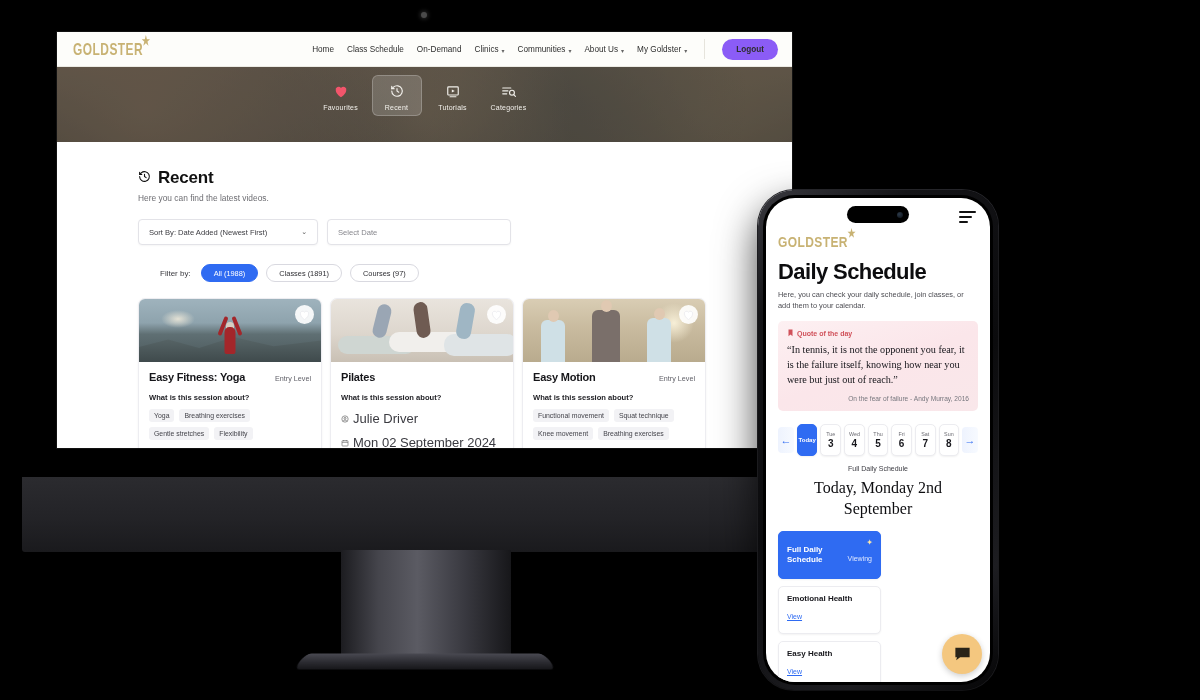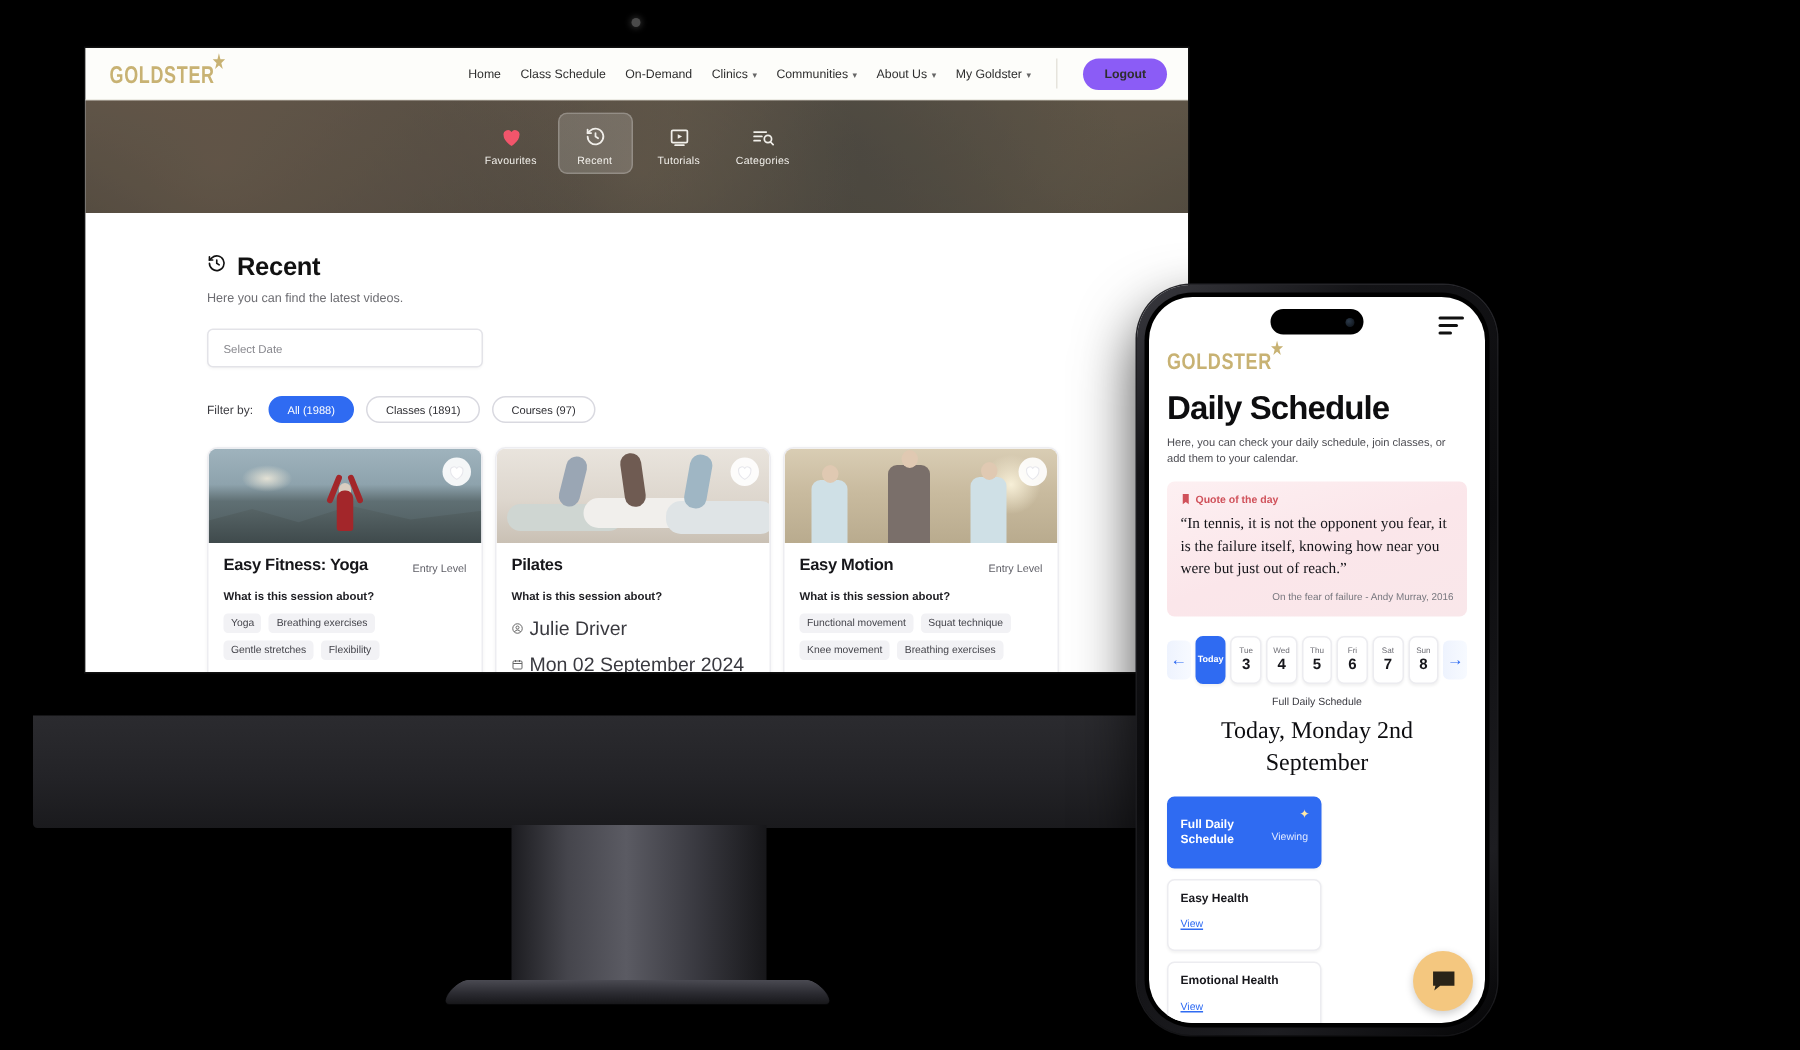--- a/index.html
+++ b/index.html
@@ -88,21 +88,21 @@
   .selects { display: flex; gap: 9px; margin-top: 16px; }
   .sel {
     height: 26px; background: #fff; border: 1px solid #e3e3e8; border-radius: 4px;
     display: flex; align-items: center; padding: 0 10px; font-size: 7.6px; color: #3b3b40;
     box-shadow: 0 1px 2px rgba(0,0,0,.04); cursor: pointer;
   }
   .sel.s1 { width: 185px; } .sel.s2 { width: 180px; } .sel.s3 { width: 184px; color:#86868c; }
   .sel .cv { margin-left: auto; font-size: 7px; color: #555; }
 
   .filters { display: flex; align-items: center; gap: 8px; margin-top: 19px; }
-  .filters .fl { font-size: 8px; color: #3b3b40; margin-right: 2px; }
+  .filters .fl { font-size: 8px; color: #3b3b40; margin-right: 2px; margin-left: 22px; }
   .chip {
     height: 18px; border-radius: 10px; border: 1px solid #d9d9e0; background: #fff;
     font-size: 7.4px; color: #2e2e33; display: flex; align-items: center; padding: 0 12px;
     cursor: pointer;
   }
   .chip.on { background: #2f6bf2; border-color: #2f6bf2; color: #fff; }
 
   .cards { display: flex; gap: 8px; margin-top: 16px; }
   .card { width: 184px; background: #fff; border: 1px solid #ededf1; border-radius: 7px;
           overflow: hidden; box-shadow: 0 1px 3px rgba(0,0,0,.05); }
@@ -323,20 +323,24 @@
                   <path d="M3 12a9 9 0 1 0 3-6.7L3 8"></path>
                   <path d="M3 4v4h4"></path>
                   <path d="M12 8v4l3 2"></path>
                 </svg>
             </span>
             <h1>Recent</h1>
           </div>
           <div class="rec-sub">Here you can find the latest videos.</div>
 
           <div class="selects">
+            <div class="sel s2">
+              <span>Sort By: Date Added (Newest First)</span>
+              <span class="cv">⌄</span>
+            </div>
             <div class="sel s3">
               <span>Select Date</span>
             </div>
           </div>
 
           <div class="filters">
             <span class="fl">Filter by:</span>
             <div class="chip on">All (1988)</div>
             <div class="chip">Classes (1891)</div>
             <div class="chip">Courses (97)</div>
@@ -524,25 +528,25 @@
           <div class="fds">Full Daily Schedule</div>
           <div class="bigdate">Today, Monday 2nd September</div>
 
           <div class="tiles">
             <div class="tile sel">
               <span class="spark">✦</span>
               <div class="tt">Full Daily Schedule</div>
               <div class="tv">Viewing</div>
             </div>
             <div class="tile">
+              <div class="tt">Emotional Health</div>
+              <div class="tv">View</div>
+            </div>
+            <div class="tile">
               <div class="tt">Easy Health</div>
-              <div class="tv">View</div>
-            </div>
-            <div class="tile">
-              <div class="tt">Emotional Health</div>
               <div class="tv">View</div>
             </div>
 
           </div>
         </div>
 
         <div class="chatbtn">
           <svg width="19" height="16" viewBox="0 0 24 20">
             <path d="M3 2h18v12H9l-5 4 1-4H3z" fill="#2a2418"></path>
           </svg>

